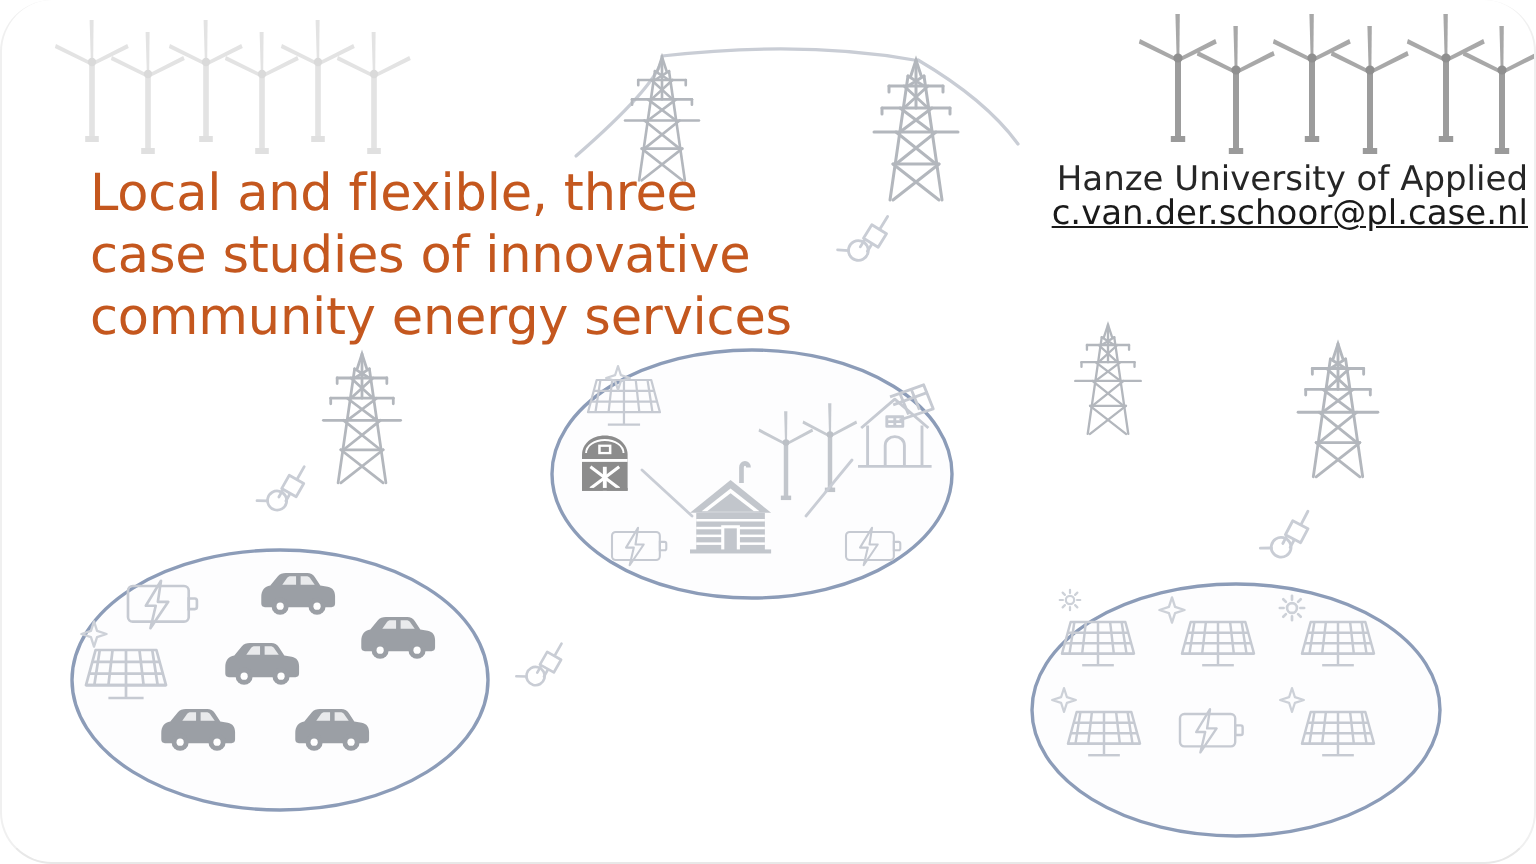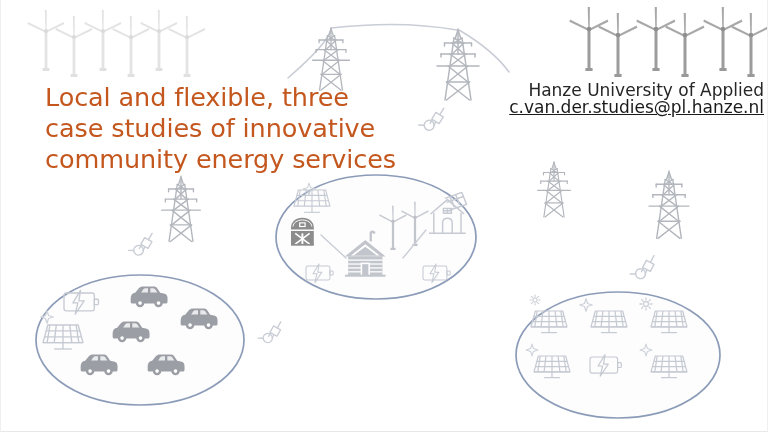--- a/index.html
+++ b/index.html
@@ -12,20 +12,21 @@
   }
   #slide{
     position:absolute;inset:0;
     width:768px;height:432px;
     background:#ffffff;
     border-bottom:1px solid #e8e8e8;
     border-left:1px solid #f0f0f0;
     border-right:1px solid #f0f0f0;
     box-sizing:border-box;
     overflow:hidden;
+    border-radius:26px;
   }
   #art{position:absolute;left:0;top:0;width:768px;height:432px;}
   .title-block{
     position:absolute;
     left:44px;top:82px;
     width:400px;
     color:#C4571E;
     font-size:25.5px;
     line-height:31px;
     font-family:"DejaVu Sans", sans-serif;
@@ -327,16 +328,16 @@
       <use href="#sun" transform="translate(534,300) scale(0.8)"></use>
     </g>
   </svg>
 
   <div class="title-block">Local and flexible, three
 case studies of innovative
 community energy services</div>
 
   <div class="affil-block">
     <span class="affil-line">Hanze University of Applied</span>
-    <span class="affil-line"><a class="affil-email" href="#">c.van.der.studies@pl.hanze.nl</a></span>
+    <span class="affil-line"><a class="affil-email" href="#">c.van.der.schoor@pl.case.nl</a></span>
   </div>
 
 </div>
 
 </body></html>

